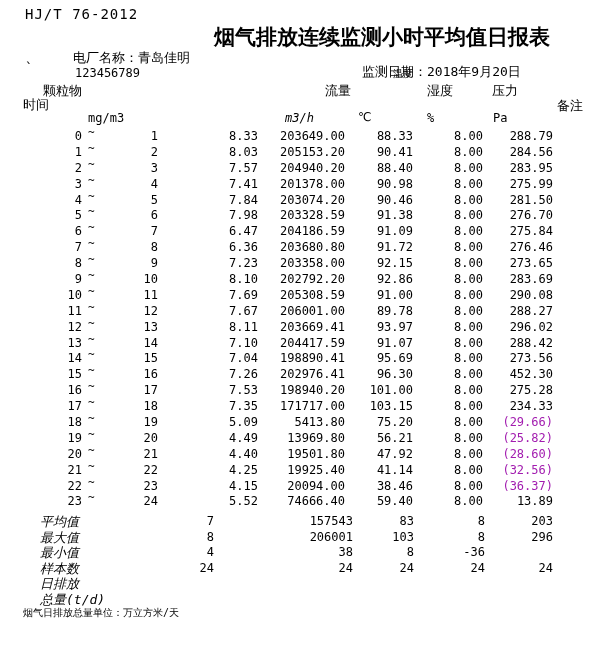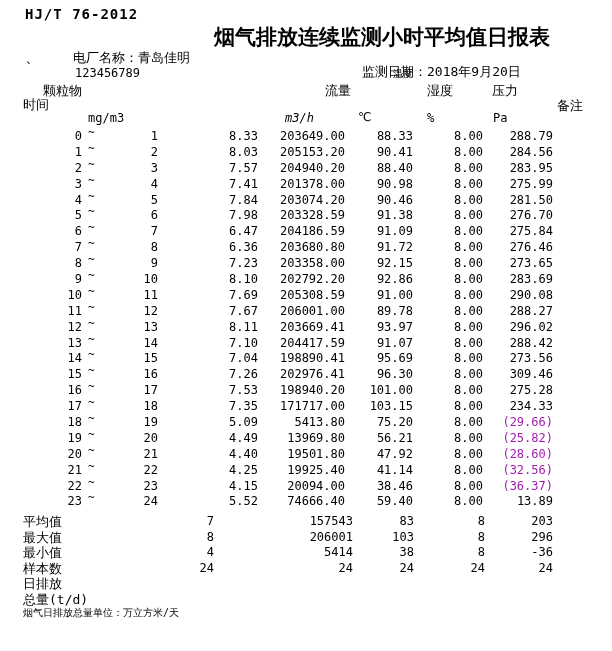--- a/index.html
+++ b/index.html
@@ -8,21 +8,21 @@
     width:612px; height:651px;
     margin:0 auto;
     background:#ffffff;
     color:#000000;
     font-family:"DejaVu Sans Mono","DejaVu Sans","Liberation Sans",sans-serif;
     font-size:12px;
     overflow:hidden;
   }
   .abs { position:absolute; white-space:nowrap; }
 
-  .standard-code { left:25px; top:6px; font-size:14px; font-weight:bold; letter-spacing:1px; }
+  .standard-code { left:25px; top:6px; font-size:14px; font-weight:normal; letter-spacing:1px; }
   .report-title  { left:214px; top:23px; font-size:21px; font-weight:bold; }
   .plant-line    { left:25px; top:49px; font-size:13px;margin-left:48px; }
   .code-mark     { left:25px; top:60px; font-size:13px; }
   .plant-code    { left:75px; top:66px; font-size:12px; }
   .date-line     { left:362px; top:63px; font-size:13px; }
 
   .h-dust  { left:43px;  top:82px;  font-size:13px; }
   .h-flow  { left:325px; top:82px;  font-size:13px; }
   .h-temp  { left:393px; top:67px;  font-size:10px; }
   .h-hum   { left:427px; top:82px;  font-size:13px; }
@@ -45,21 +45,21 @@
   .c-start, .c-end, .c-dust, .c-flow, .c-temp, .c-hum, .c-press { text-align:right; }
   .c-tilde { text-align:left; padding-left:6px; position:relative; top:-4px; font-size:11px; }
   .red { color:#a21caf; }
 
   .summary-body { position:absolute; left:0; top:514px; width:612px; }
   .summary-row {
     display:grid;
     grid-template-columns:130px 84px 139px 61px 71px 68px auto;
     height:15.6px; line-height:15.6px;
   }
-  .s-label { text-align:left; padding-left:23px; font-size:13px; }
+  .s-label { text-align:left; padding-left:40px; font-size:13px;font-style:italic; }
   .s-dust, .s-flow, .s-temp, .s-hum, .s-press { text-align:right; }
 
   .footer-note { left:23px; top:606px; font-size:10px; }
 </style>
 </head>
 <body>
 
 <div class="page">
 
   <div class="abs standard-code">HJ/T 76-2012</div>
@@ -266,21 +266,21 @@
   </div>
 
   <div class="data-row">
     <span class="c-start">15</span>
     <span class="c-tilde">~</span>
     <span class="c-end">16</span>
     <span class="c-dust">7.26</span>
     <span class="c-flow">202976.41</span>
     <span class="c-temp">96.30</span>
     <span class="c-hum">8.00</span>
-    <span class="c-press">309.46</span>
+    <span class="c-press">452.30</span>
     <span class="c-note"></span>
   </div>
 
   <div class="data-row">
     <span class="c-start">16</span>
     <span class="c-tilde">~</span>
     <span class="c-end">17</span>
     <span class="c-dust">7.53</span>
     <span class="c-flow">198940.20</span>
     <span class="c-temp">101.00</span>
@@ -388,21 +388,20 @@
     <span class="s-dust">8</span>
     <span class="s-flow">206001</span>
     <span class="s-temp">103</span>
     <span class="s-hum">8</span>
     <span class="s-press">296</span>
   </div>
 
   <div class="summary-row">
     <span class="s-label">最小值</span>
     <span class="s-dust">4</span>
-    <span class="s-flow">5414</span>
     <span class="s-temp">38</span>
     <span class="s-hum">8</span>
     <span class="s-press">-36</span>
   </div>
 
   <div class="summary-row">
     <span class="s-label">样本数</span>
     <span class="s-dust">24</span>
     <span class="s-flow">24</span>
     <span class="s-temp">24</span>

